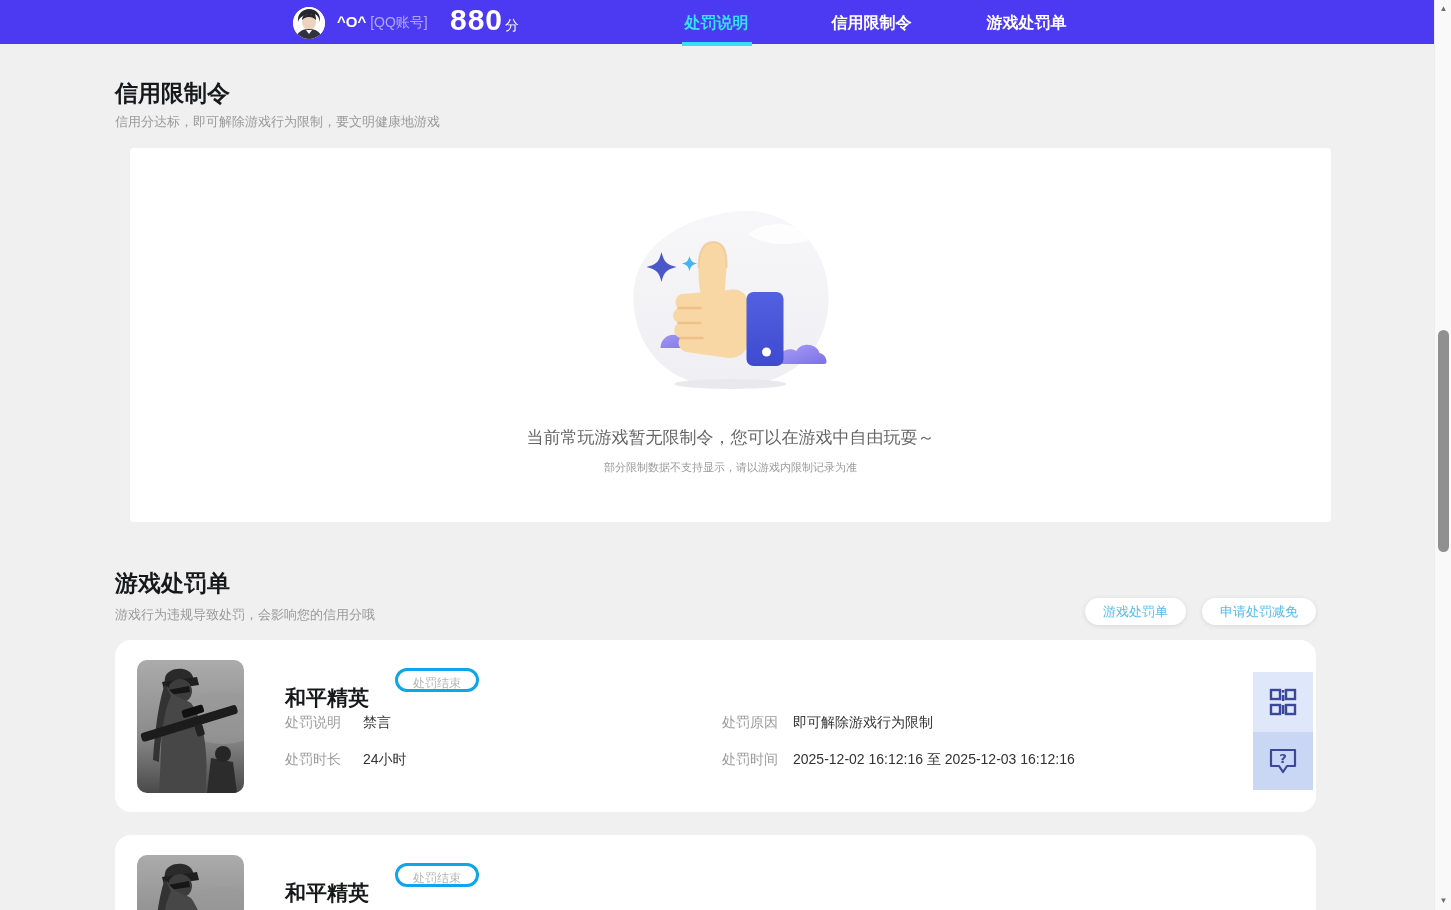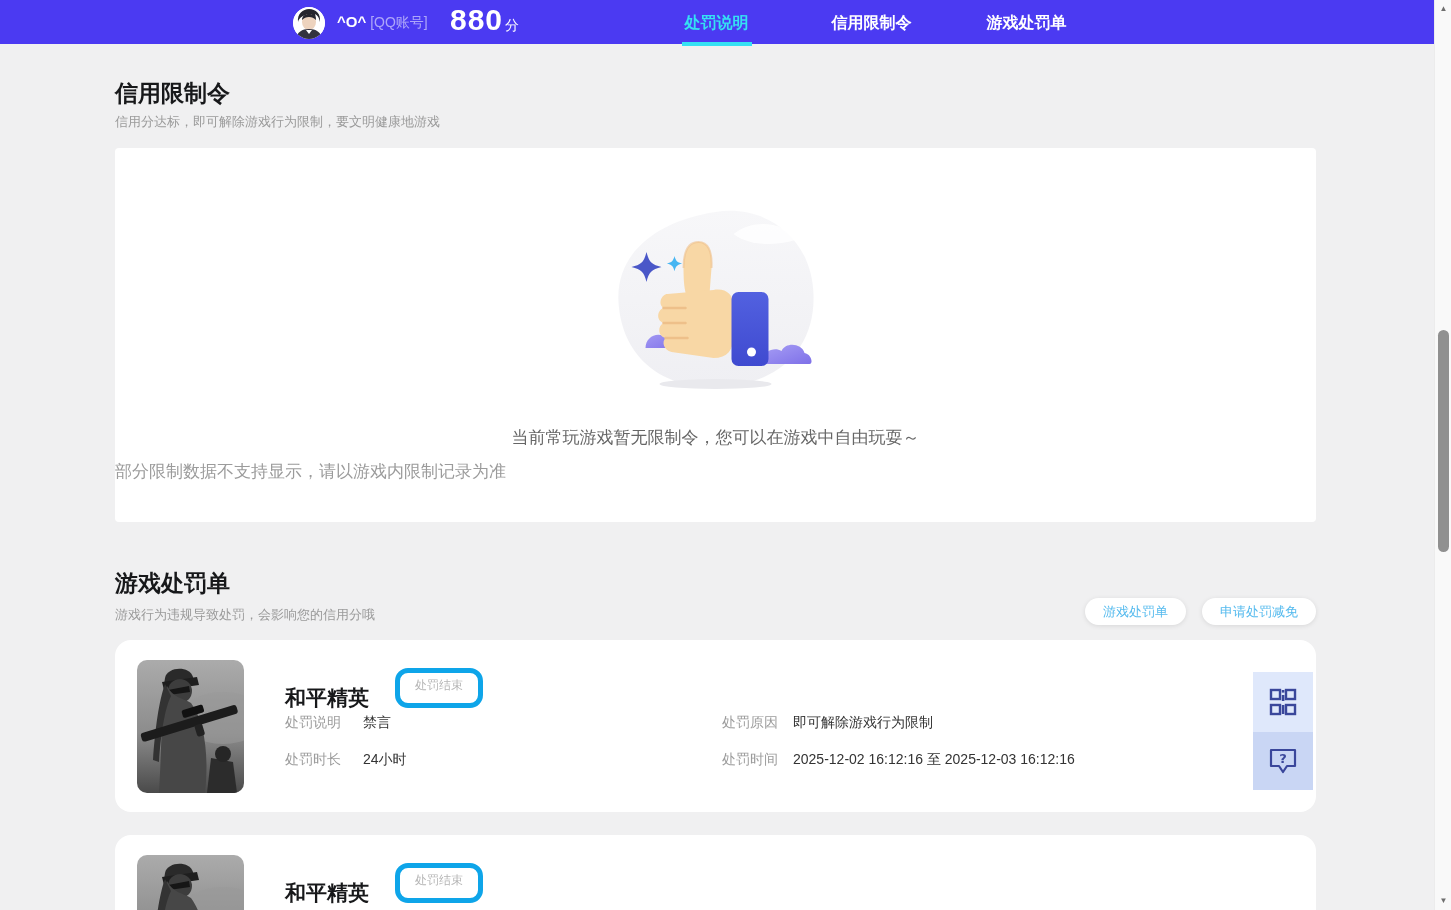--- a/index.html
+++ b/index.html
@@ -21,37 +21,37 @@
   .tabs { position:absolute; left:639px; top:0; height:46px; display:flex; }
   .tab { width:155px; height:46px; line-height:46px; text-align:center; color:#fff; font-size:16px; font-weight:bold; position:relative; cursor:pointer; }
   .tab.active { color:#35e1f3; }
   .tab-underline { position:absolute; left:50%; transform:translateX(-50%); bottom:0; width:70px; height:4px; background:#35e1f3; }
 
   
   .sec-title { position:absolute; left:115px; font-size:23px; font-weight:bold; color:#17181a; }
   .sec-sub   { position:absolute; left:115px; font-size:13px; color:#9a9a9a; }
 
   
-  .empty-card { position:absolute; left:115px; top:148px; width:1201px; height:374px; background:#fff; border-radius:4px; }
+  .empty-card { position:absolute; left:130px; top:148px; width:1201px; height:374px; background:#fff; border-radius:4px; }
   .illus { position:absolute; left:50%; transform:translateX(-50%); top:58px; width:205px; height:190px; }
   .empty-msg  { position:absolute; left:0; top:278px; width:100%; text-align:center; font-size:17px; color:#666; }
-  .empty-note { position:absolute; left:0; top:312px; width:100%; text-align:left; font-size:17px; color:#9b9b9b;font-family:Liberation Serif, serif; }
+  .empty-note { position:absolute; left:0; top:312px; width:100%; text-align:center; font-size:11px; color:#9b9b9b;font-family:Liberation Serif, serif; }
 
   
   .pill { position:absolute; top:598px; height:27px; line-height:27px; padding:0 18px; background:#fff; border-radius:14px;
           font-size:13px; color:#54baee; box-shadow:0 1px 5px rgba(0,0,0,0.10); cursor:pointer; white-space:nowrap; }
   .pill-1 { right:265px; }
   .pill-2 { right:135px; }
 
   .pcard { position:absolute; left:115px; width:1201px; height:172px; background:#fff; border-radius:16px; overflow:hidden; }
   .pcard-1 { top:640px; }
   .pcard-2 { top:835px; }
   .thumb { position:absolute; left:22px; top:20px; width:107px; height:133px; border-radius:10px; overflow:hidden; }
   .game-title { position:absolute; left:170px; top:27px; font-size:21px; font-weight:bold; color:#17181a;margin-top:17px; }
-  .badge { position:absolute; left:280px; top:28px; height:40px; line-height:24px; padding:0 15px; border:5px solid #0ea5e9;
+  .badge { position:absolute; left:280px; top:28px; height:24px; line-height:24px; padding:0 15px; border:3px solid #0ea5e9;
            border-radius:13px; font-size:12px; color:#b5b5b5; white-space:nowrap; }
   .fld-label { position:absolute; font-size:14px; color:#9c9c9c; white-space:nowrap;text-align:right; }
   .fld-value { position:absolute; font-size:14px; color:#333; white-space:nowrap;text-align:center; }
   .r1 { top:74px; } .r2 { top:105px;margin-top:6px; }
   .c1l { left:170px; } .c1v { left:248px; }
   .c2l { left:607px; } .c2v { left:678px; }
 
   .side-btn { position:absolute; left:1138px; width:60px; display:flex; align-items:center; justify-content:center; cursor:pointer; }
   .btn-qr   { top:32px; height:60px; background:#dfe8fb; }
   .btn-help { top:92px; height:58px; background:#c9d6f4; }

